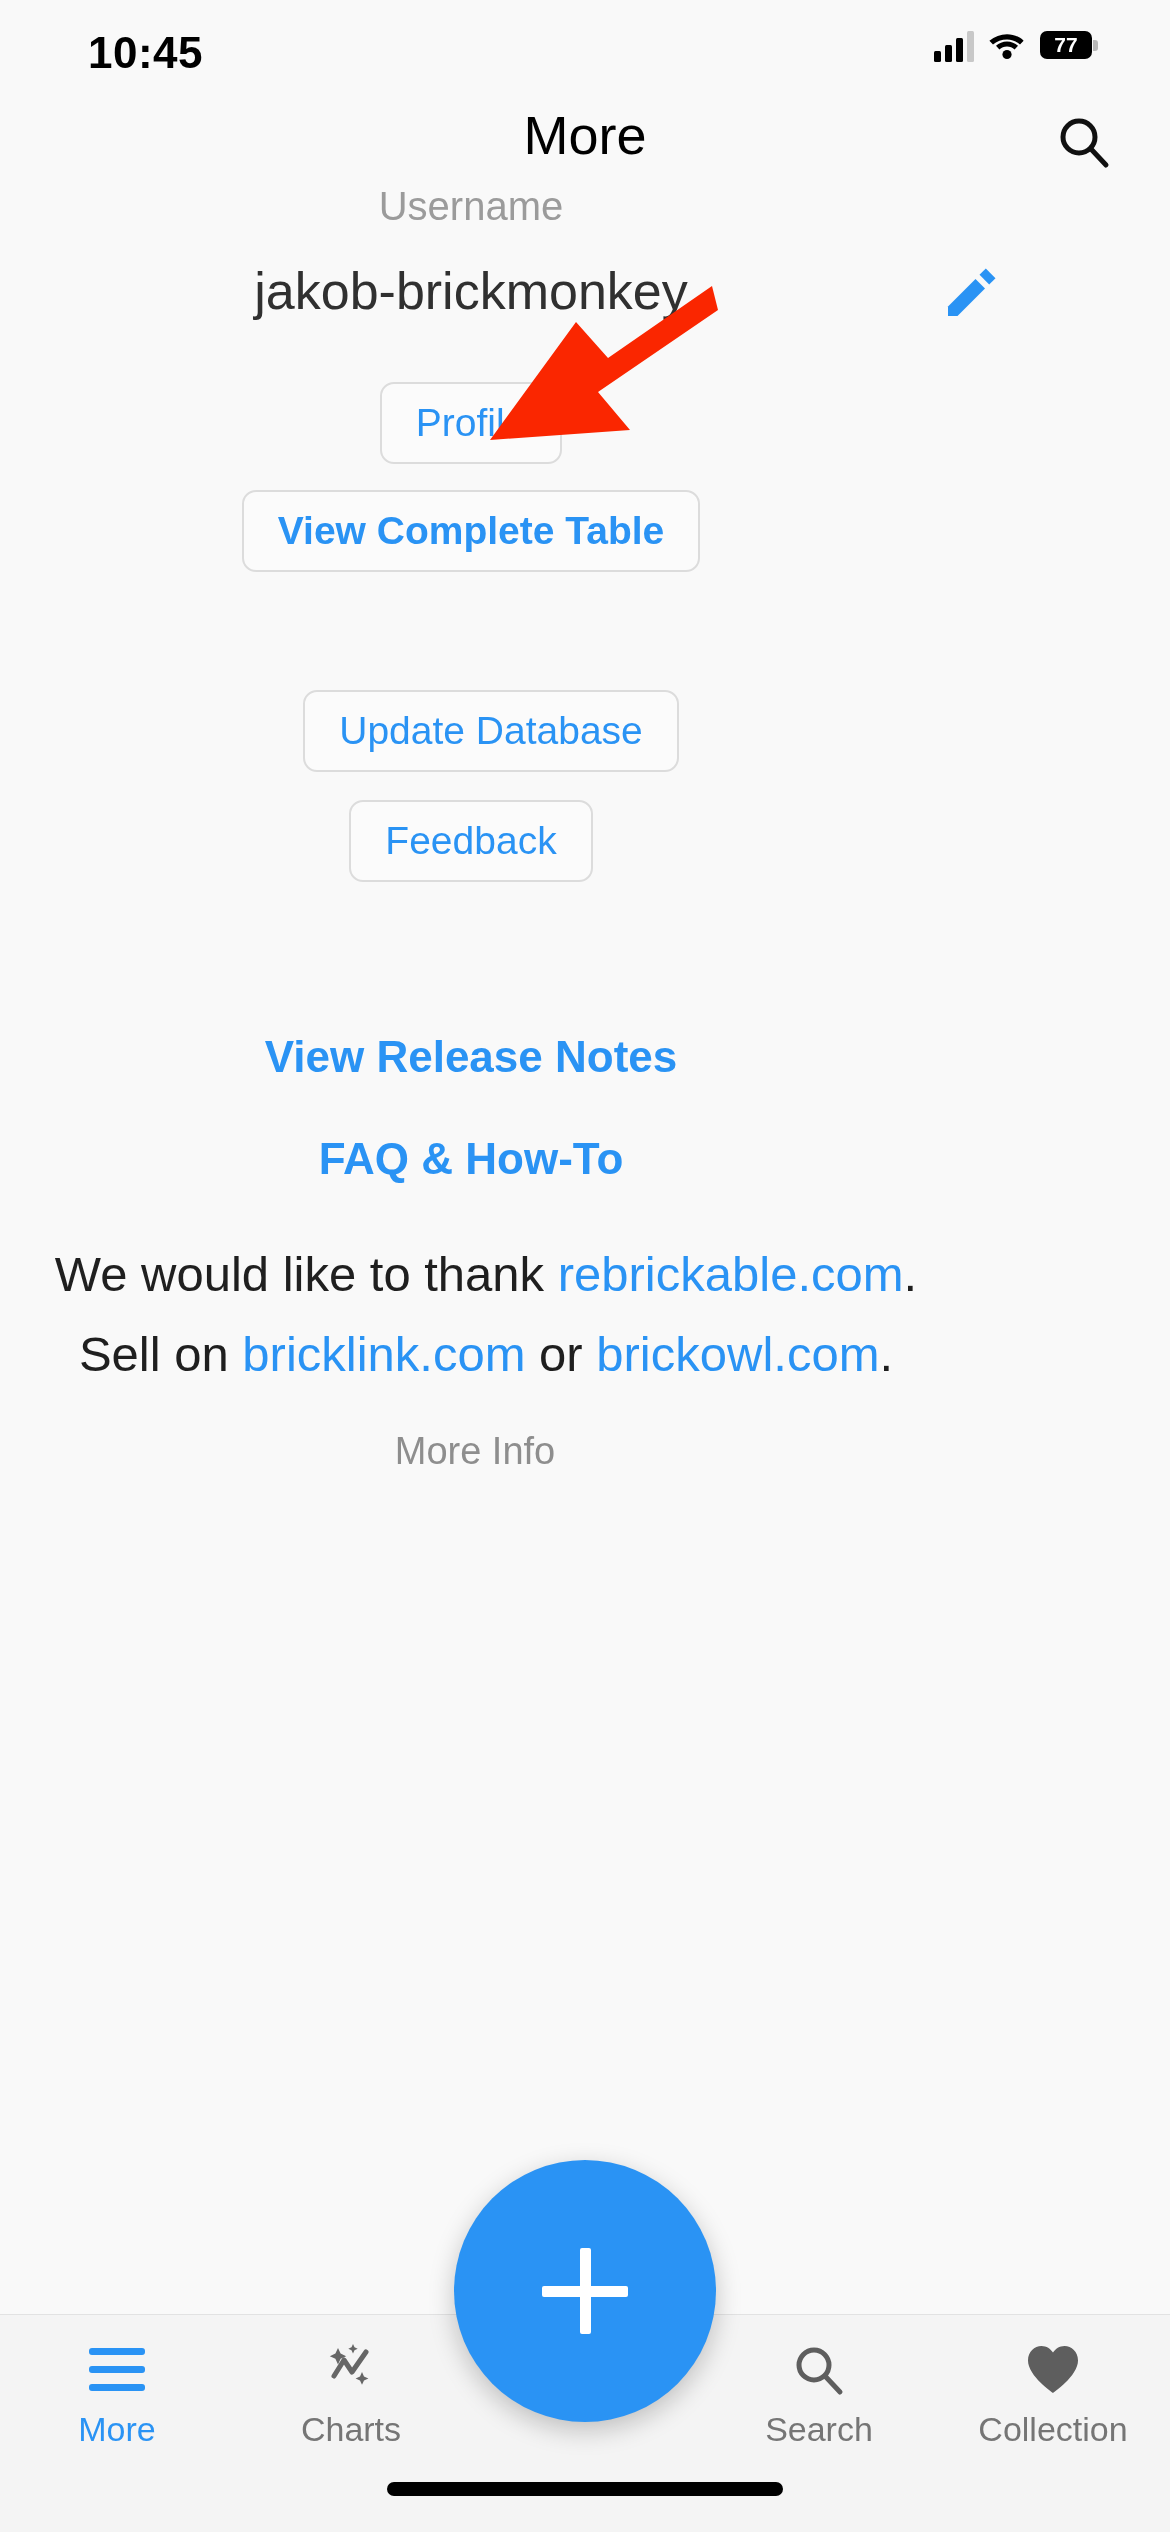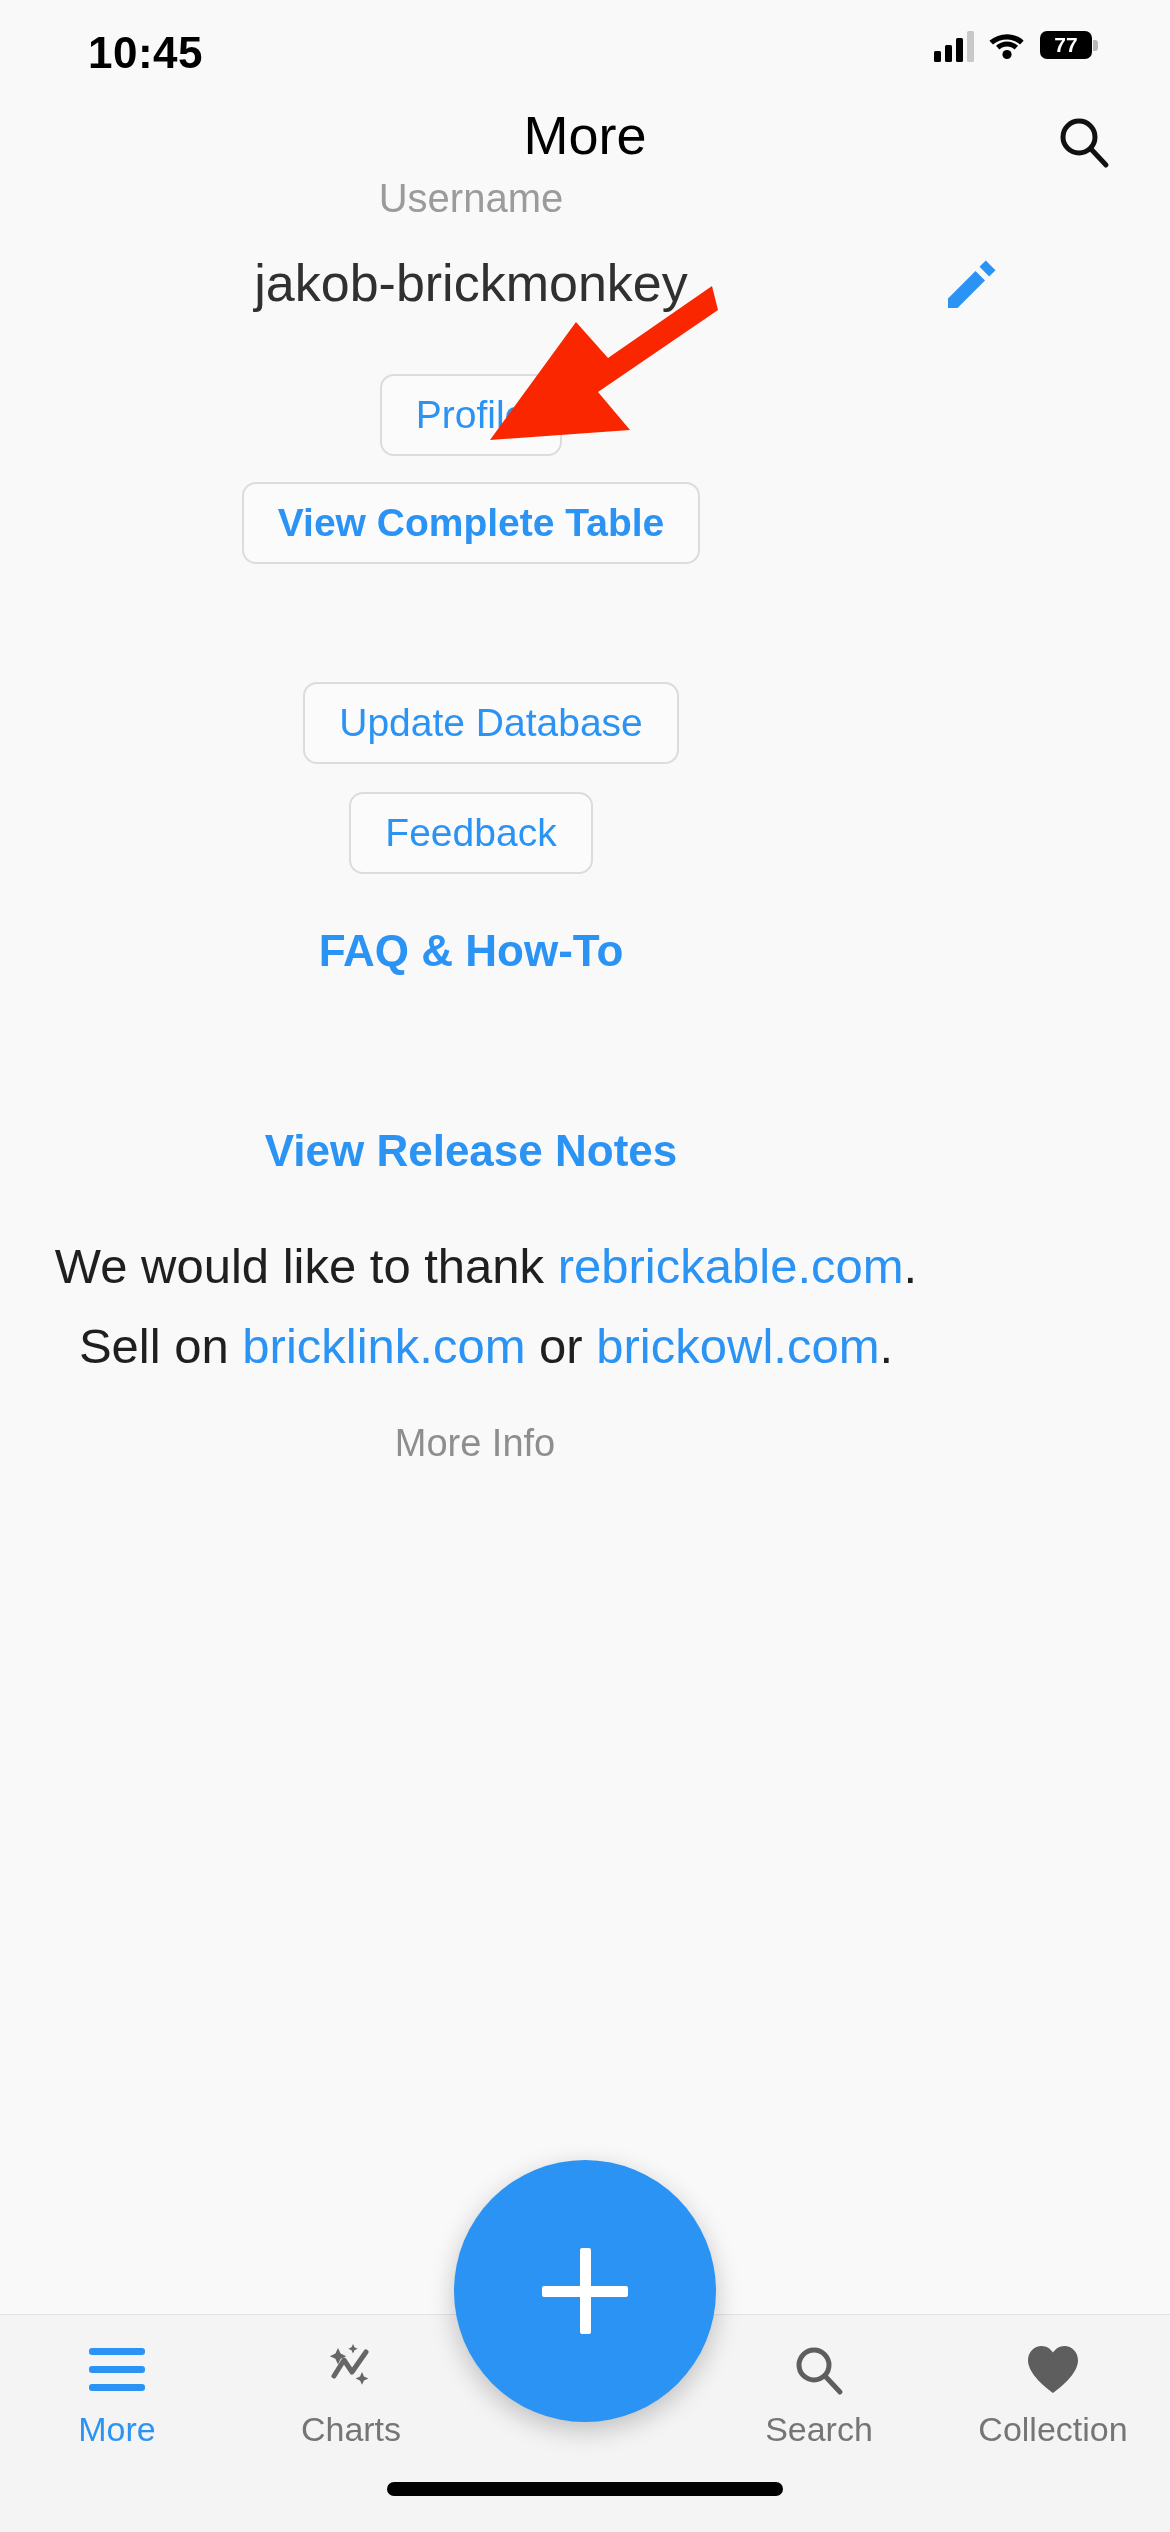--- a/index.html
+++ b/index.html
@@ -54,21 +54,21 @@
     text-align:center; font-size:54px; color:#000; font-weight:400;
   }
   .search-btn {
     position:absolute; right:52px; top:12px;
     width:68px; height:68px;
     display:flex; align-items:center; justify-content:center;
   }
 
   
   .content {
-    position:absolute; top:178px; left:0; width:942px;
+    position:absolute; top:186px; left:0; width:942px;
   }
   .username-label {
     text-align:center; font-size:40px; color:#9b9b9b;
     margin-top:0px; line-height:1;
   }
   .username-row {
     position:relative; height:86px; margin-top:22px;
   }
   .username-value {
     position:absolute; left:0; right:0; top:0;
@@ -229,23 +229,23 @@
     </div>
 
     <div class="btn-row">
       <button id="update-btn" class="outline-btn">Update Database</button>
     </div>
 
     <div class="btn-row">
       <button id="feedback-btn" class="outline-btn">Feedback</button>
     </div>
 
+    <div id="release-link" class="link-big">View Release Notes</div>
+
     <div id="faq-link" class="link-big">FAQ &amp; How-To</div>
-
-    <div id="release-link" class="link-big">View Release Notes</div>
 
     <div id="credit1" class="credit-line"><span>We would like to thank </span><a href="#">rebrickable.com</a><span>.</span></div>
 
     <div id="credit2" class="credit-line"><span>Sell on </span><a href="#">bricklink.com</a><span> or </span><a href="#">brickowl.com</a><span>.</span></div>
 
     <div class="more-info">More Info</div>
   </div>
 
   <svg class="red-arrow" viewBox="0 0 240 190">
     <polygon points="236,8 150,68 172,92 104,130 22,162 70,96 96,52 126,74 212,14" fill="#fa2600" style="display:none"></polygon>

